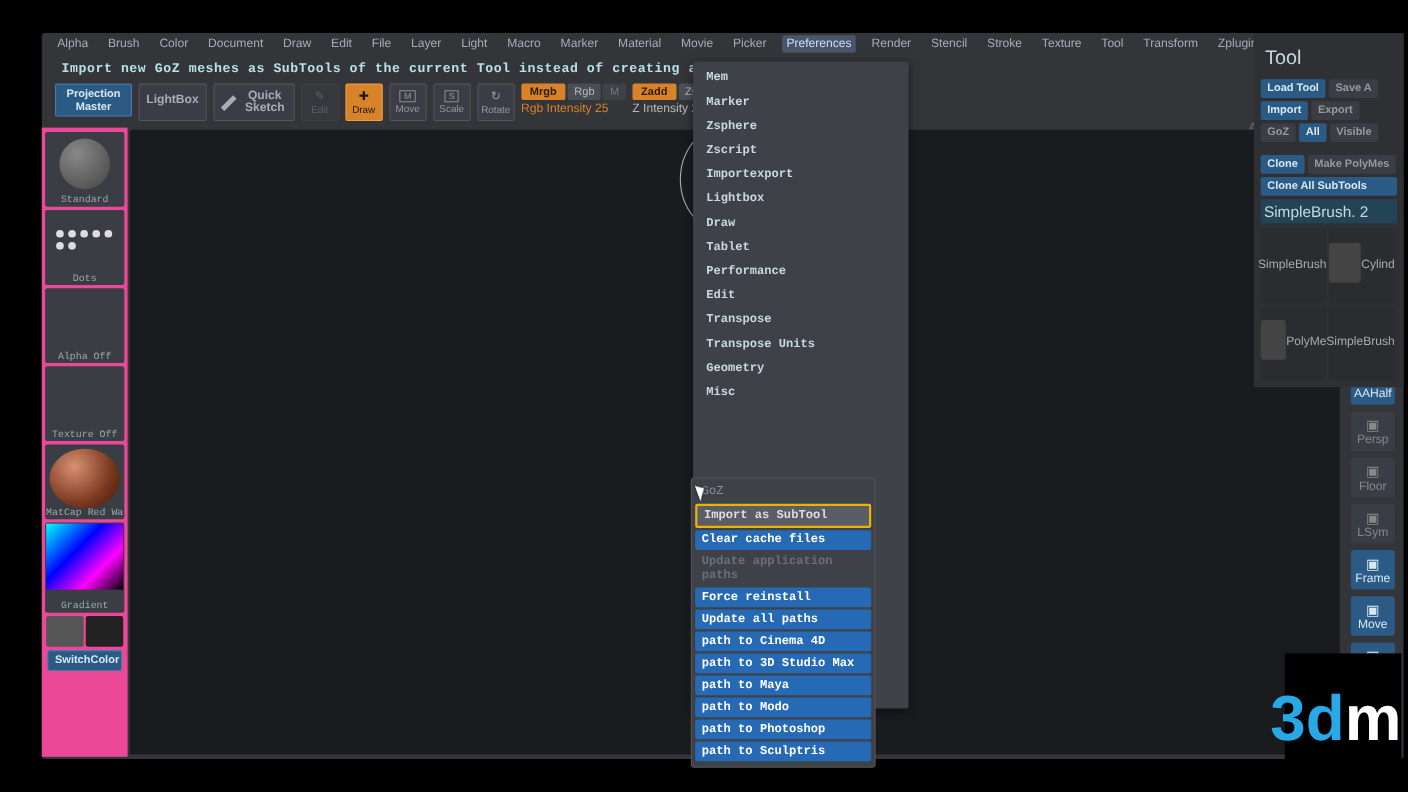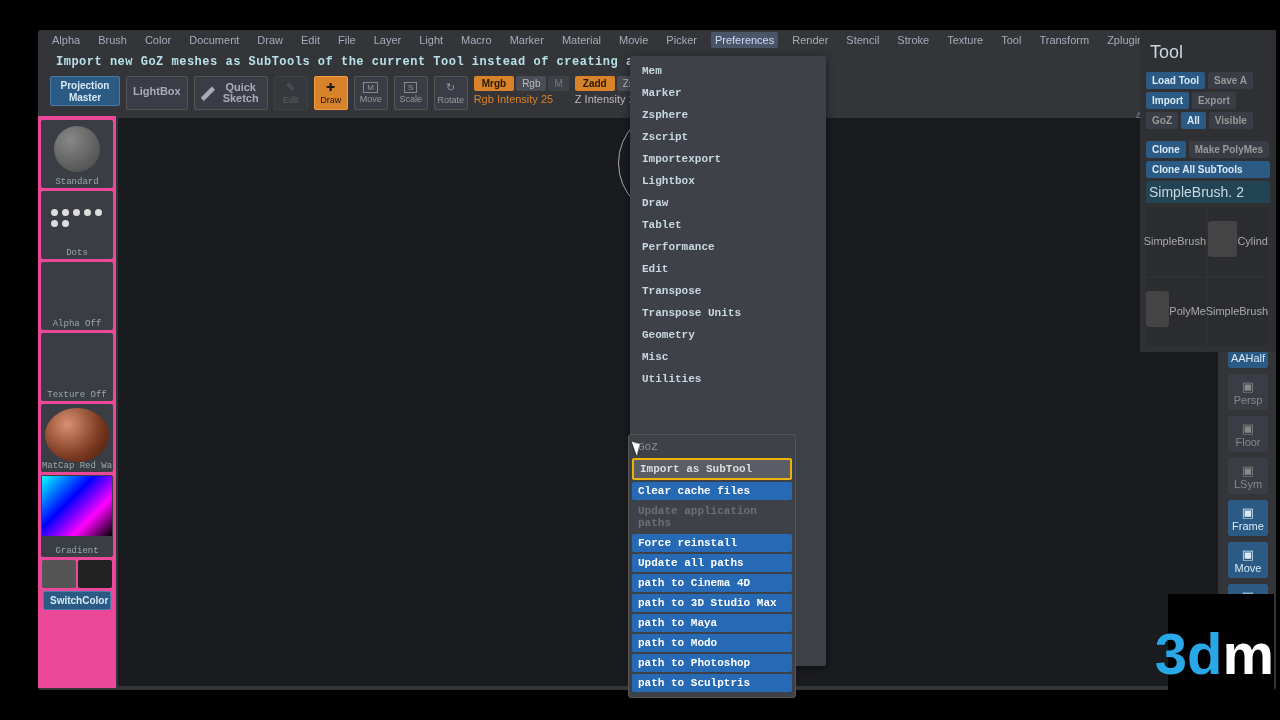--- a/index.html
+++ b/index.html
@@ -287,21 +287,20 @@
       <div class="pref-item">Importexport</div>
       <div class="pref-item">Lightbox</div>
       <div class="pref-item">Draw</div>
       <div class="pref-item">Tablet</div>
       <div class="pref-item">Performance</div>
       <div class="pref-item">Edit</div>
       <div class="pref-item">Transpose</div>
       <div class="pref-item">Transpose Units</div>
       <div class="pref-item">Geometry</div>
       <div class="pref-item">Misc</div>
-      <div class="pref-item">Utilities</div>
     </div>
   <div class="goz-submenu">
     <div class="goz-header">GoZ</div>
     <div class="goz-btn hover">Import as SubTool</div>
     <div class="goz-btn">Clear cache files</div>
     <div class="goz-btn dim">Update application paths</div>
     <div class="goz-btn">Force reinstall</div>
     <div class="goz-btn">Update all paths</div>
     <div class="goz-btn">path to Cinema 4D</div>
     <div class="goz-btn">path to 3D Studio Max</div>

